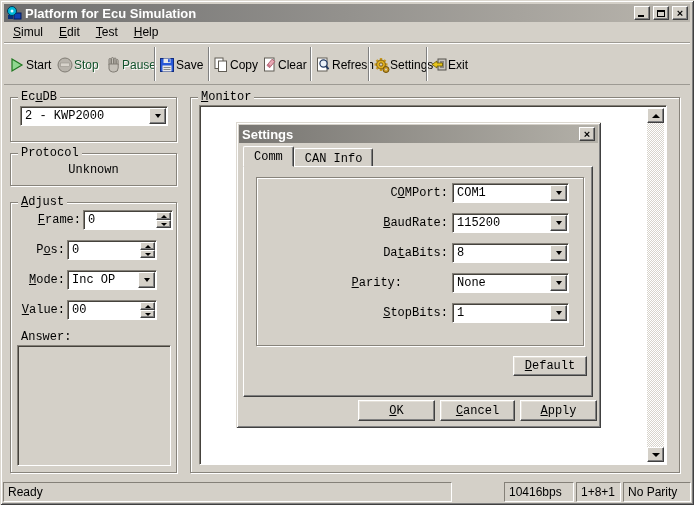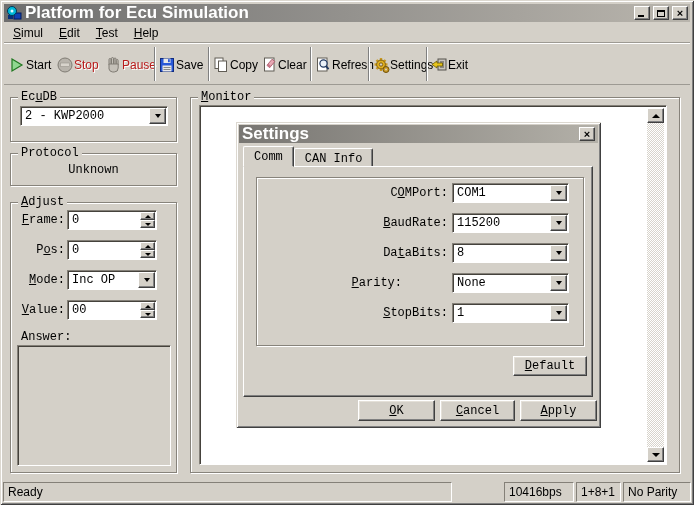--- a/index.html
+++ b/index.html
@@ -11,44 +11,44 @@
     box-shadow:inset 1px 1px 0 #dcd8d0, inset -1px -1px 0 #404040,
                inset 2px 2px 0 #ffffff, inset -2px -2px 0 #808080;
     overflow:hidden;
   }
   
   .titlebar{
     position:absolute;left:4px;top:4px;right:4px;height:18px;
     background:linear-gradient(to right,#6e6e6e,#b9b5ad);
     display:flex;align-items:center;padding:0 2px;gap:3px;
   }
-  .titletext{color:#fff;font-weight:bold;font-size:17px;flex:1;white-space:nowrap;overflow:hidden;}
+  .titletext{color:#fff;font-weight:bold;font-size:13px;flex:1;white-space:nowrap;overflow:hidden;}
   .capbtn{
     width:16px;height:14px;background:#d4d0c8;flex:0 0 auto;
     border:1px solid;border-color:#fff #404040 #404040 #fff;
     box-shadow:inset -1px -1px 0 #808080;
     display:flex;align-items:center;justify-content:center;
     font-size:11px;font-weight:bold;line-height:1;position:relative;
   }
   .glyph-min{position:absolute;left:3px;bottom:2px;width:6px;height:2px;background:#000;}
   .glyph-max{width:8px;height:7px;border:1px solid #000;border-top-width:2px;}
   
-  .menubar{position:absolute;left:5px;top:24px;right:4px;height:17px;display:flex;align-items:center;}
+  .menubar{position:absolute;left:5px;top:24px;right:4px;height:17px;display:flex;align-items:flex-start;}
   .menuitem{padding:1px 8px;}
   
   .toolbar{
     position:absolute;left:4px;top:42px;right:4px;height:43px;
     border-top:1px solid #9d9a93;border-bottom:1px solid #9d9a93;
     box-shadow:inset 0 1px 0 #fff;
     display:flex;align-items:center;padding-left:4px;
   }
   .tbtn{width:48px;height:40px;display:flex;flex-direction:row;align-items:center;padding-top:2px;}
   .tbtn .icn{height:20px;display:flex;align-items:center;justify-content:center;}
   .tbtn .lbl{font-size:12px;line-height:14px;white-space:nowrap;}
-  .tbtn.disabled .lbl{color:#b91c1c;text-shadow:1px 1px 0 #fff;}
+  .tbtn.disabled .lbl{color:#14532d;text-shadow:1px 1px 0 #fff;}
   .tbtn.wide{width:52px;}
   .tsep{width:2px;height:34px;border-left:1px solid #808080;border-right:1px solid #fff;margin:0 2px;flex:0 0 auto;}
   
   .group{position:absolute;border:1px solid #87837b;box-shadow:1px 1px 0 #fff, inset 1px 1px 0 #fff;}
   .glabel{
     position:absolute;top:-8px;left:7px;background:#d4d0c8;padding:0 3px;
     font-family:"Liberation Mono",monospace;font-size:12px;line-height:15px;white-space:nowrap;
   }
   .mono{font-family:"Liberation Mono",monospace;font-size:12px;}
   
@@ -287,21 +287,21 @@
   </div>
 
   <div class="group" style="left:10px;top:153px;width:167px;height:33px;">
     <span class="glabel">Protocol</span>
     <div class="mono" style="position:absolute;left:0;right:0;top:9px;text-align:center;">Unknown</div>
   </div>
 
   <div class="group" style="left:10px;top:202px;width:167px;height:271px;">
     <span class="glabel"><u>A</u>djust</span>
 
-    <div class="arow" style="top:7px;">
+    <div class="arow" style="top:7px;justify-content:flex-end;">
       <span class="alabel"><u>F</u>rame:</span>
       <div class="field sunken">
         <span class="val">0</span>
         <span class="spinctl">
           <span class="spinbtn">
               <span class="ar-up"></span>
             </span>
           <span class="spinbtn">
               <span class="ar-dn"></span>
             </span>

